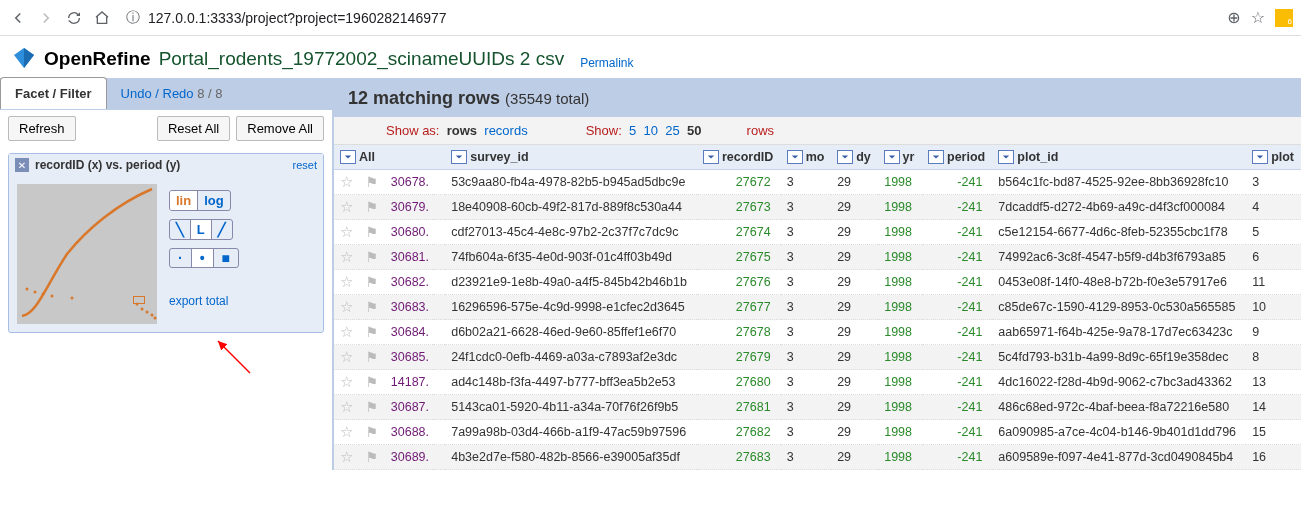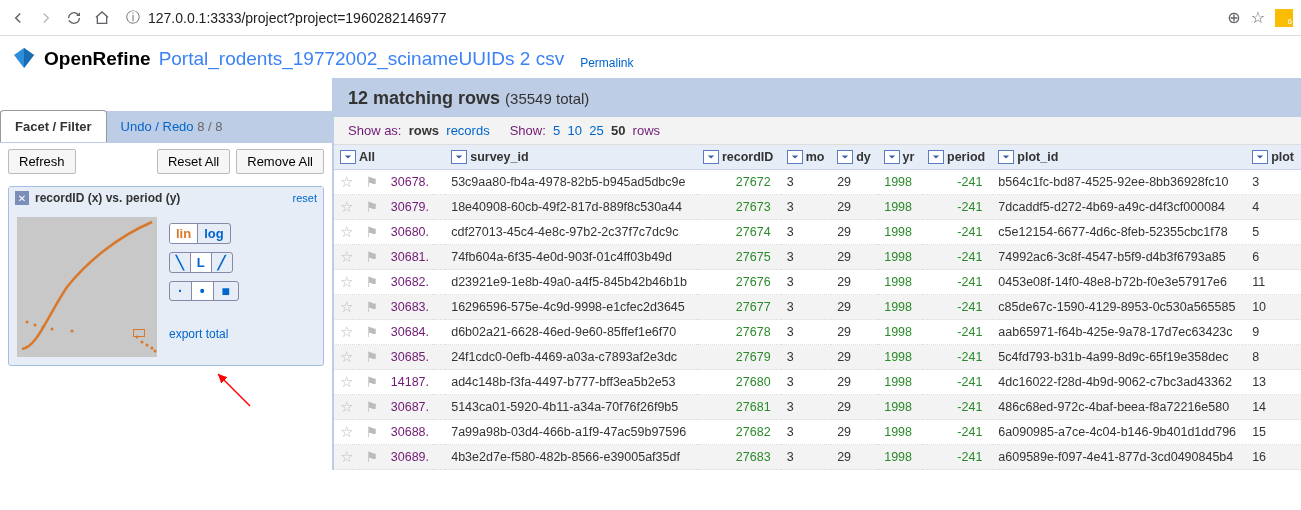--- a/index.html
+++ b/index.html
@@ -13,30 +13,30 @@
 .url-bar .info-icon { color: #5f6368; margin-right: 8px; }
 .browser-right { display: flex; align-items: center; gap: 10px; }
 .zoom-icon { color: #5f6368; font-size: 16px; }
 .star-icon { color: #5f6368; font-size: 16px; }
 .ext-badge { width: 18px; height: 18px; background: #fbbc04; position: relative; font-size: 8px; color: #fff; display:flex; align-items:flex-end; justify-content:flex-end; padding:1px;}
 
 
 .app-header { display: flex; align-items: flex-end; padding: 10px 12px 8px; gap: 8px; }
 .diamond-icon { width: 24px; height: 24px; }
 .app-name { font-weight: bold; font-size: 19px; color: #000; }
-.proj-name { font-size: 19px; font-weight: normal; color: #3b82f6; }
+.proj-name { font-size: 19px; font-weight: normal; color: #14532d; }
 .permalink { color: #0066cc; font-size: 12px; margin-left: 8px; cursor: pointer; }
 
 
 .main { display: flex; }
 .left-panel { width: 332px; flex-shrink: 0; }
 .right-panel { flex: 1; border-left: 2px solid #becde6; }
 
 
-.tabs { display: flex; background: #becde6; border-bottom: 1px solid #becde6; margin-top: 33px; }
+.tabs { display: flex; background: #becde6; border-bottom: 1px solid #becde6; }
 .tab { padding: 8px 14px; color: #0066cc; cursor: pointer; font-size: 13px; background:#becde6;}
 .tab.active { background: #fff; color: #333; font-weight: bold; border-top-left-radius: 4px; border-top-right-radius: 4px; border:1px solid #999; border-bottom:none; margin-top:-1px;}
 .tab .count { font-weight: normal; color: #666; }
 
 
 .facet-controls { display: flex; padding: 6px 8px; gap: 6px; }
 .btn { background: #f6f6f6; border: 1px solid #bbb; padding: 4px 10px; font-size: 13px; cursor: pointer; border-radius: 2px; }
 .facet-controls .spacer { flex: 1; }
 
 
@@ -54,21 +54,21 @@
 .toggle-row span:last-child{border-right:none;}
 .toggle-row span.sel { background:#fff; color:#0066cc;}
 .dot-row span { padding:2px 8px; font-size:14px; line-height:14px;}
 .export-link { color:#0066cc; font-size:12px; cursor:pointer; margin-top:18px;}
 
 
 .summary-bar { background: #becde6; padding: 10px 14px 8px; }
 .summary-title { font-size: 18px; font-weight:bold; }
 .summary-title .total { font-weight:normal; font-size:15px; color:#333;}
 .show-bar { background:#f3f3f3; padding:6px 14px; border-bottom:1px solid #ddd; font-size:13px; display:flex; gap:20px; align-items:center;}
-.show-bar .label { color:#701a75;}
+.show-bar .label { color:#b91c1c;margin-left:38px;}
 .show-bar .link { color:#0066cc; cursor:pointer;}
 .show-bar .bold { font-weight:bold;}
 
 
 table { border-collapse:collapse; width:100%; }
 th, td { font-size:12.5px; padding:3px 6px; text-align:left; vertical-align:middle; border-bottom:1px dotted #ddd;}
 thead th { background:#e6edf7; border-bottom:1px solid #c6d4ed; font-weight:bold; white-space:nowrap; padding:5px 6px;}
 thead th.allcol { background:#e6edf7;}
 tbody tr.even { background:#f3f3f3;}
 .col-menu-btn { display:inline-flex; width:16px; height:14px; background:#fff; border:1px solid #5a7bbf; align-items:center; justify-content:center; cursor:pointer; margin-right:3px;}

